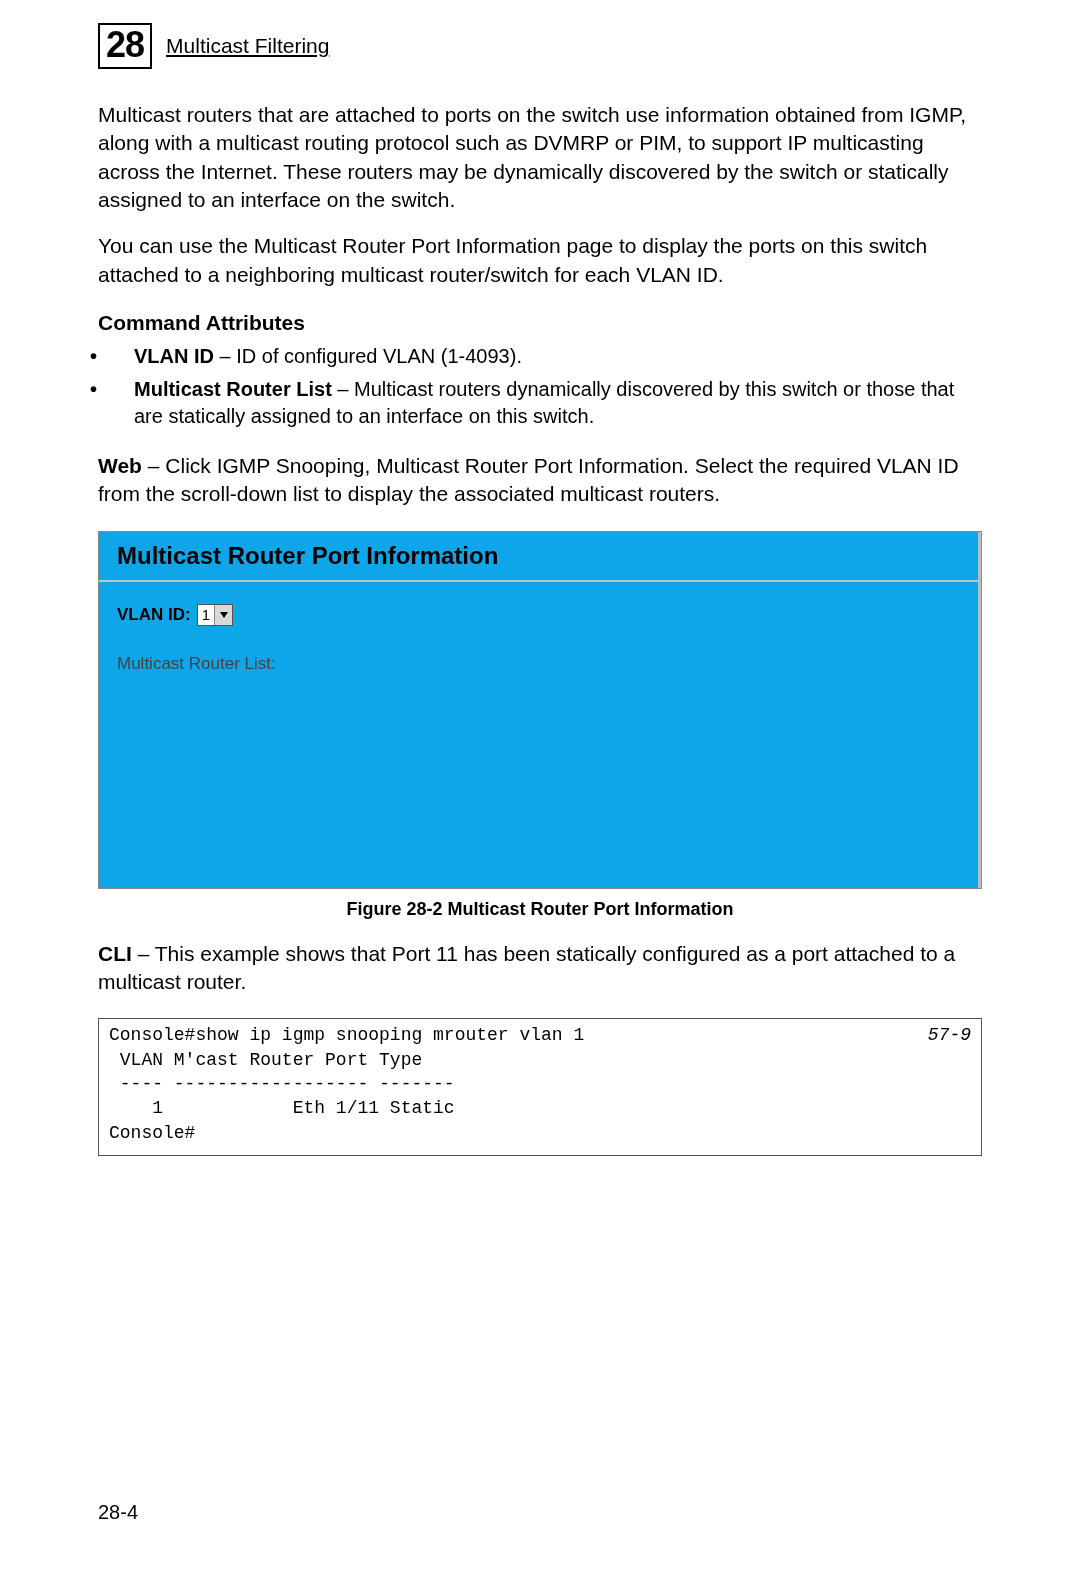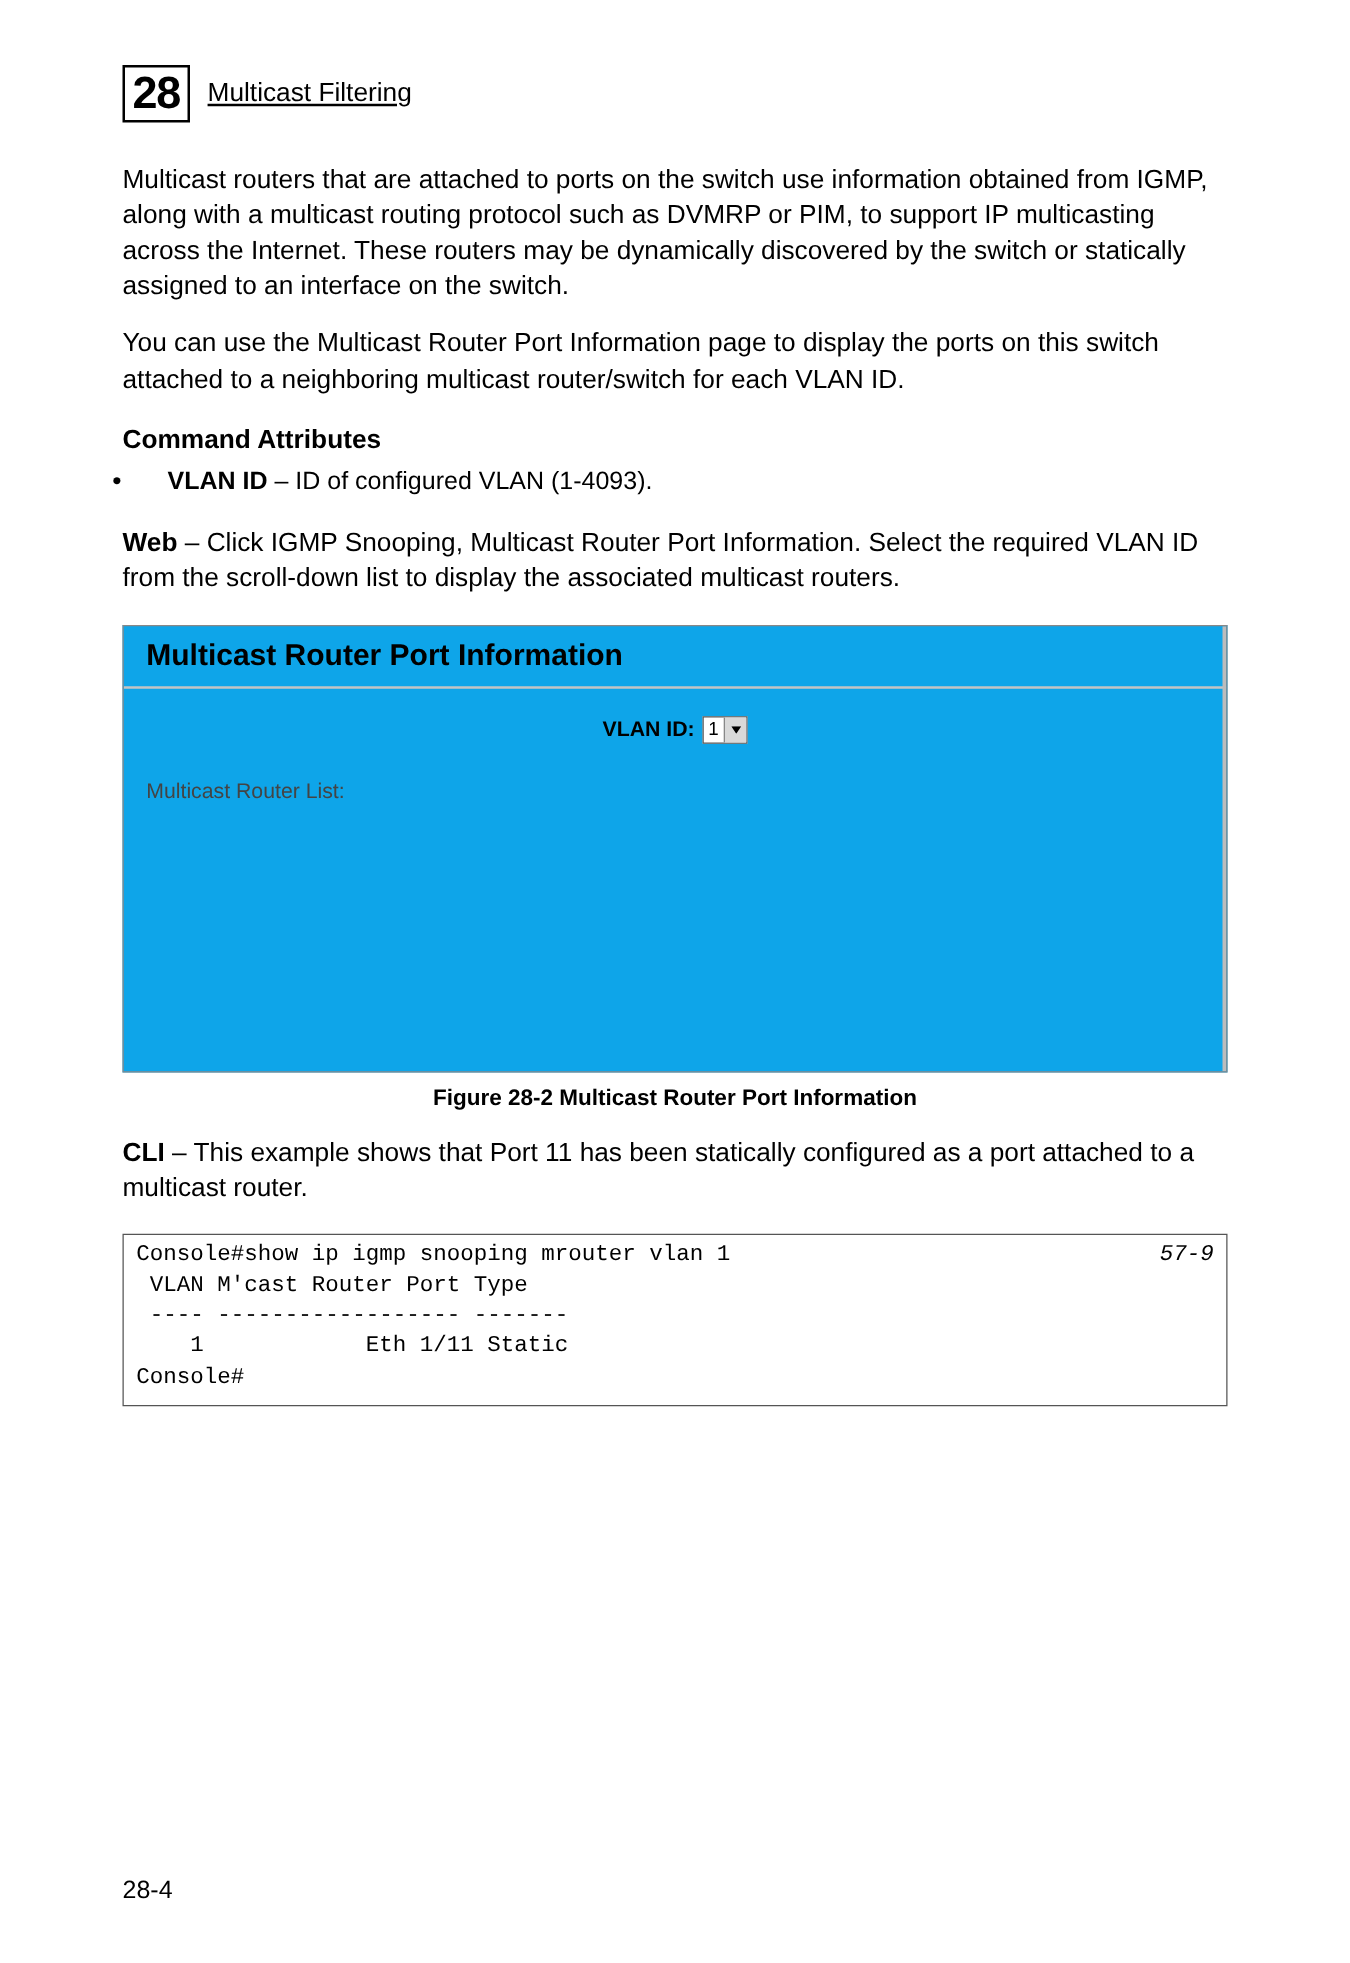--- a/index.html
+++ b/index.html
@@ -5,21 +5,21 @@
     * { box-sizing: border-box; margin: 0; padding: 0; }
     body {
       width: 1080px;
       height: 1570px;
       background: #fff;
       font-family: Arial, Helvetica, sans-serif;
       color: #000;
       position: relative;
     }
     .page {
-      padding: 52px 98px 40px 98px;
+      padding: 23px 98px 40px 98px;
     }
     .header-row {
       display: flex;
       align-items: center;
       gap: 14px;
       margin-bottom: 32px;
     }
     .chapter-box {
       border: 2px solid #000;
       padding: 2px 6px 4px 6px;
@@ -90,21 +90,20 @@
     }
     .fig-body {
       padding: 22px 18px 10px 18px;
     }
     .vlan-row {
       display: flex;
       align-items: center;
       gap: 6px;
       font-size: 17px;
       margin-bottom: 28px;
-      justify-content: center;
     }
     .vlan-label { font-weight: bold; }
     .select-box {
       display: inline-flex;
       align-items: center;
       border: 1px solid #555;
       background: #fff;
       height: 22px;
       font-size: 15px;
       padding-left: 4px;
@@ -182,20 +181,21 @@
   </div>
 
 
   <p class="para">Multicast routers that are attached to ports on the switch use information obtained from IGMP, along with a multicast routing protocol such as DVMRP or PIM, to support IP multicasting across the Internet. These routers may be dynamically discovered by the switch or statically assigned to an interface on the switch.</p>
   <p class="para2">You can use the Multicast Router Port Information page to display the ports on this switch attached to a neighboring multicast router/switch for each VLAN ID.</p>
 
   <div class="subhead">Command Attributes</div>
 
   <ul class="bullets">
     <li><span class="bold">VLAN ID</span><span> – ID of configured VLAN (1-4093).</span></li>
+    <li><span class="bold">Multicast Router List</span><span> – Multicast routers dynamically discovered by this switch or those that are statically assigned to an interface on this switch.</span></li>
   </ul>
 
   <p class="para2"><span class="bold">Web</span><span> – Click IGMP Snooping, Multicast Router Port Information. Select the required VLAN ID from the scroll-down list to display the associated multicast routers.</span></p>
 
   <div class="fig-box">
     <div class="fig-inner">
       <div class="fig-title">Multicast Router Port Information</div>
     </div>
     <div class="fig-body">
       <div class="vlan-row">

